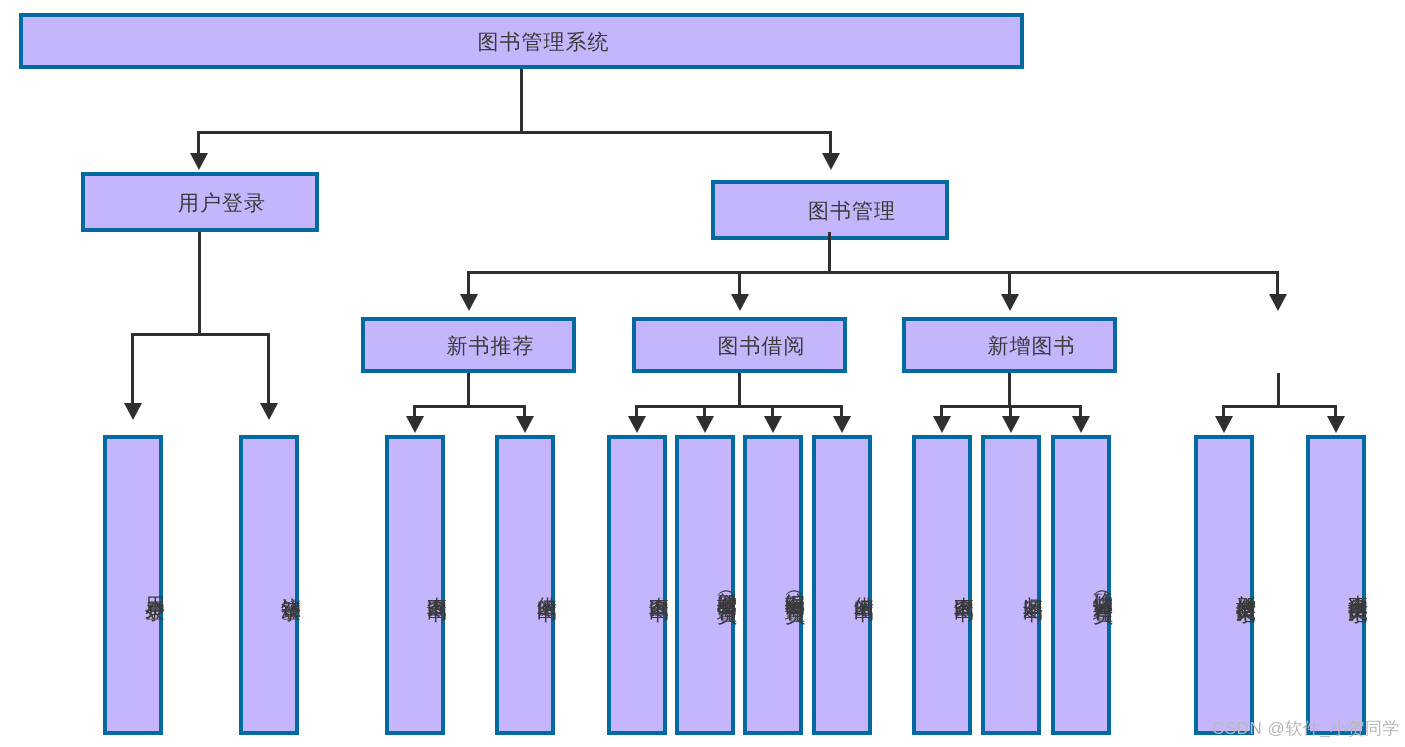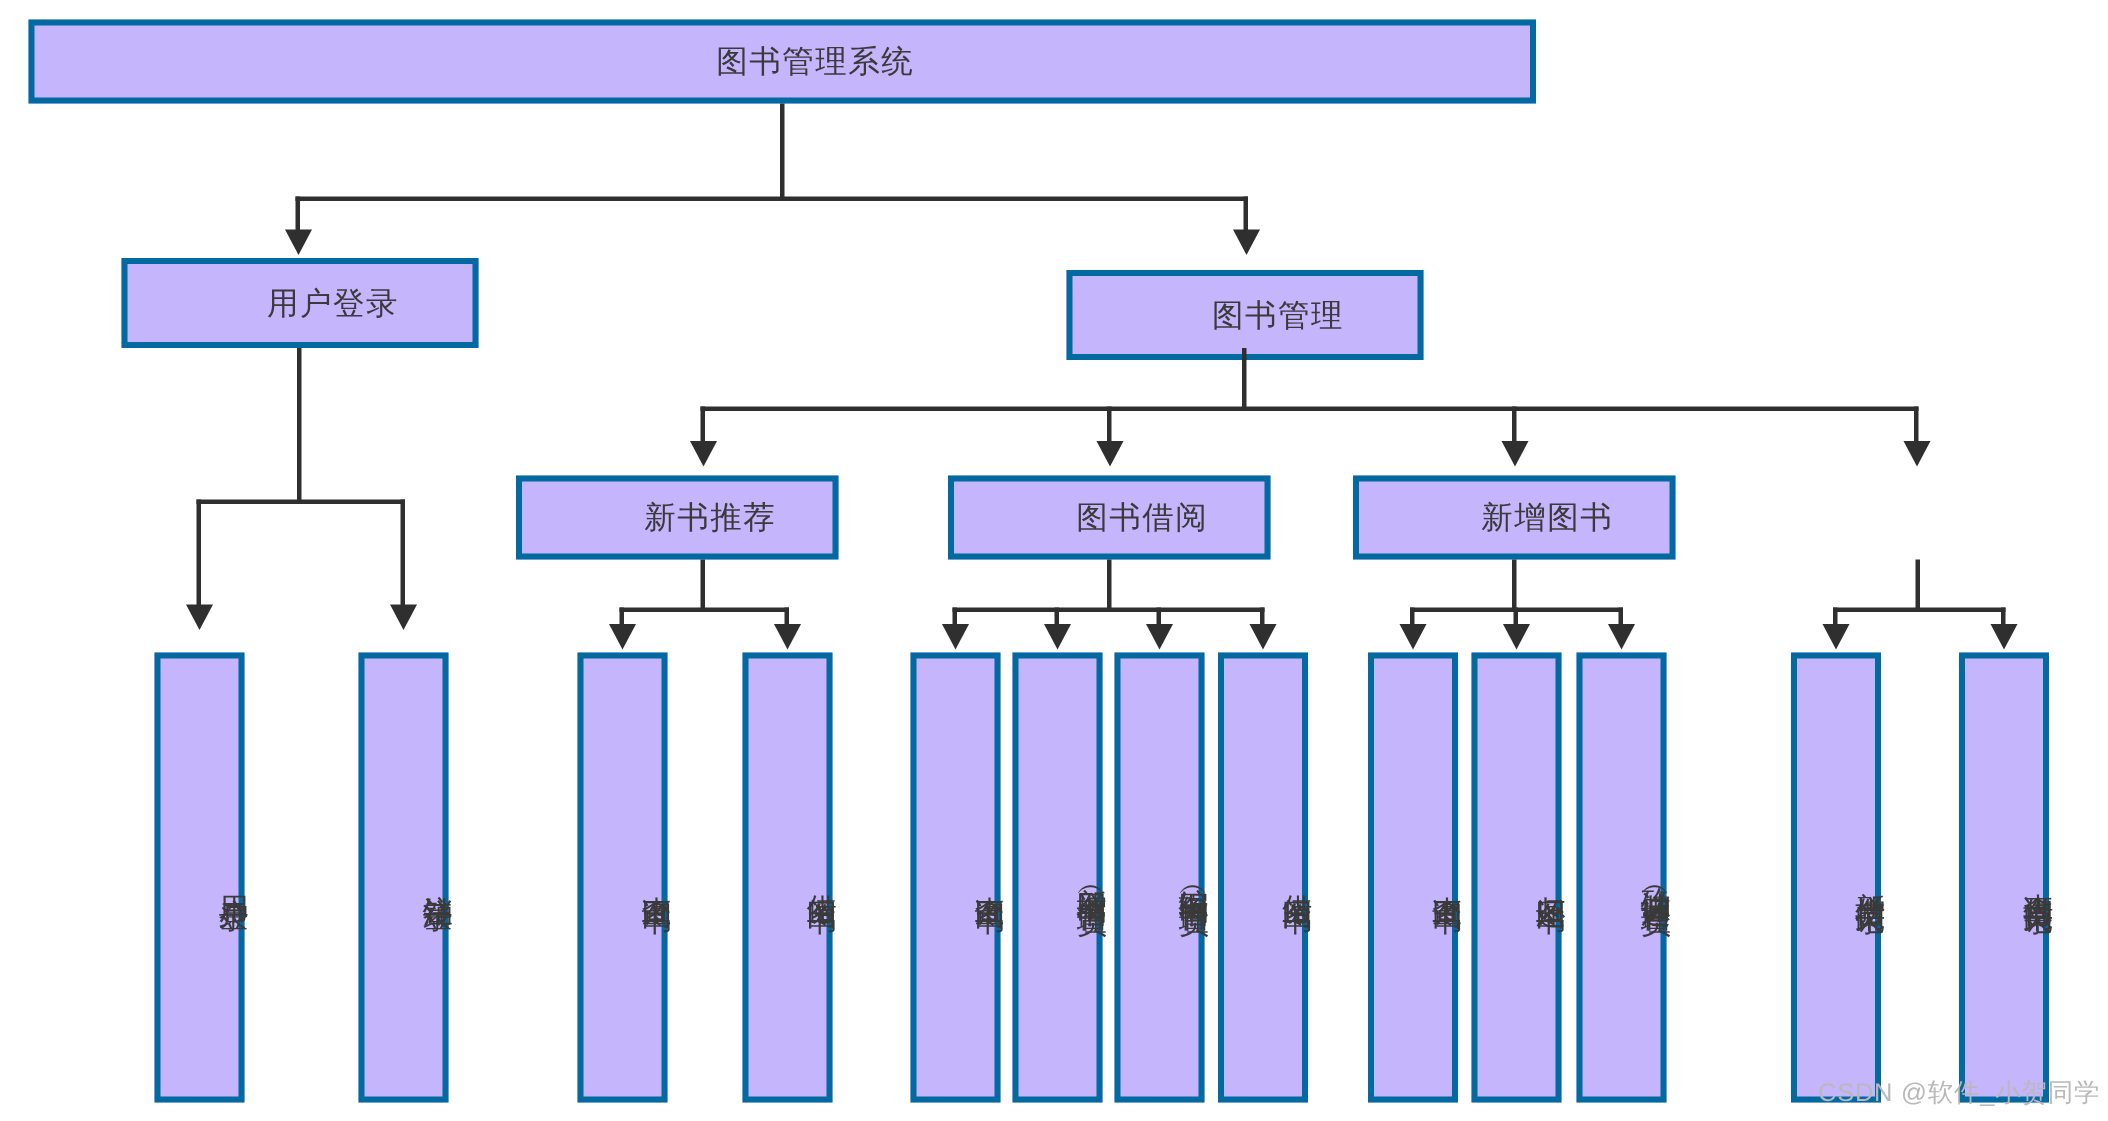--- a/index.html
+++ b/index.html
@@ -115,21 +115,21 @@
   <div class="hline" style="left:467px; top:271px; width:812px; height:3px;"></div>
   <div class="vline" style="left:467px; top:271px; width:3px; height:25px;"></div>
   <div class="arrow" style="left:460px; top:294px;"></div>
   <div class="vline" style="left:738px; top:271px; width:3px; height:25px;"></div>
   <div class="arrow" style="left:731px; top:294px;"></div>
   <div class="vline" style="left:1008px; top:271px; width:3px; height:25px;"></div>
   <div class="arrow" style="left:1001px; top:294px;"></div>
   <div class="vline" style="left:1276px; top:271px; width:3px; height:25px;"></div>
   <div class="arrow" style="left:1269px; top:294px;"></div>
 
-  <div class="node horiz" style="left:344px; top:317px; width:215px; height:56px;">
+  <div class="node horiz" style="left:361px; top:317px; width:215px; height:56px;">
     <span>新书推荐</span>
   </div>
   <div class="node horiz" style="left:632px; top:317px; width:215px; height:56px;">
     <span>图书借阅</span>
   </div>
   <div class="node horiz" style="left:902px; top:317px; width:215px; height:56px;">
     <span>新增图书</span>
   </div>
 
   <div class="vline" style="left:467px; top:373px; width:3px; height:35px;"></div>

